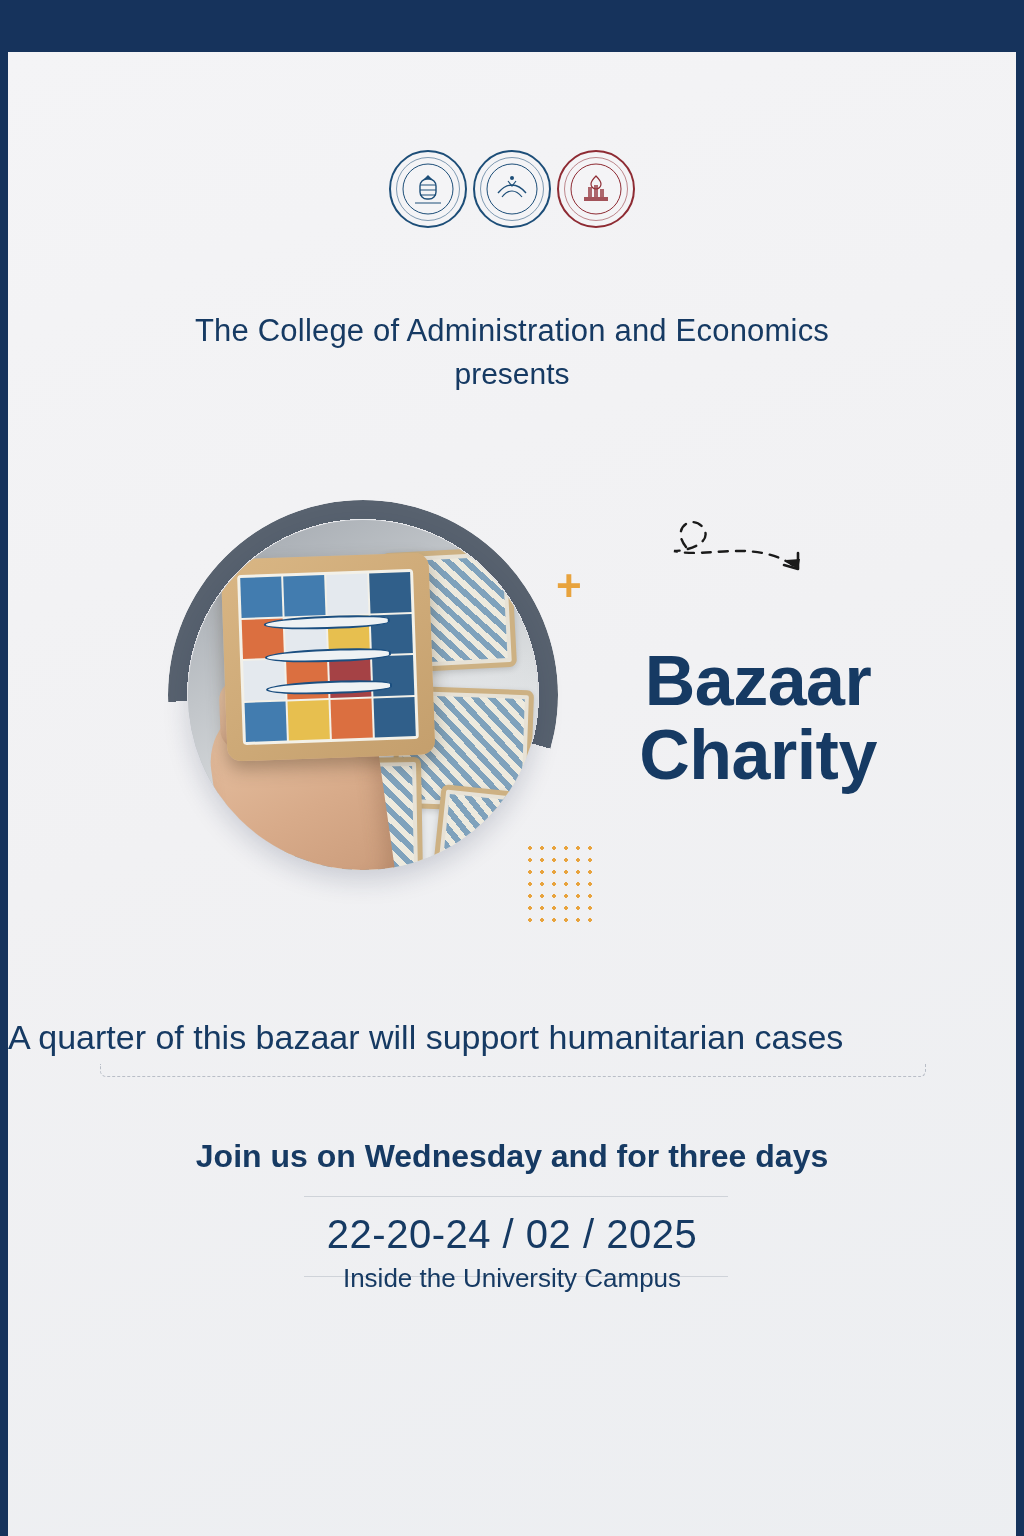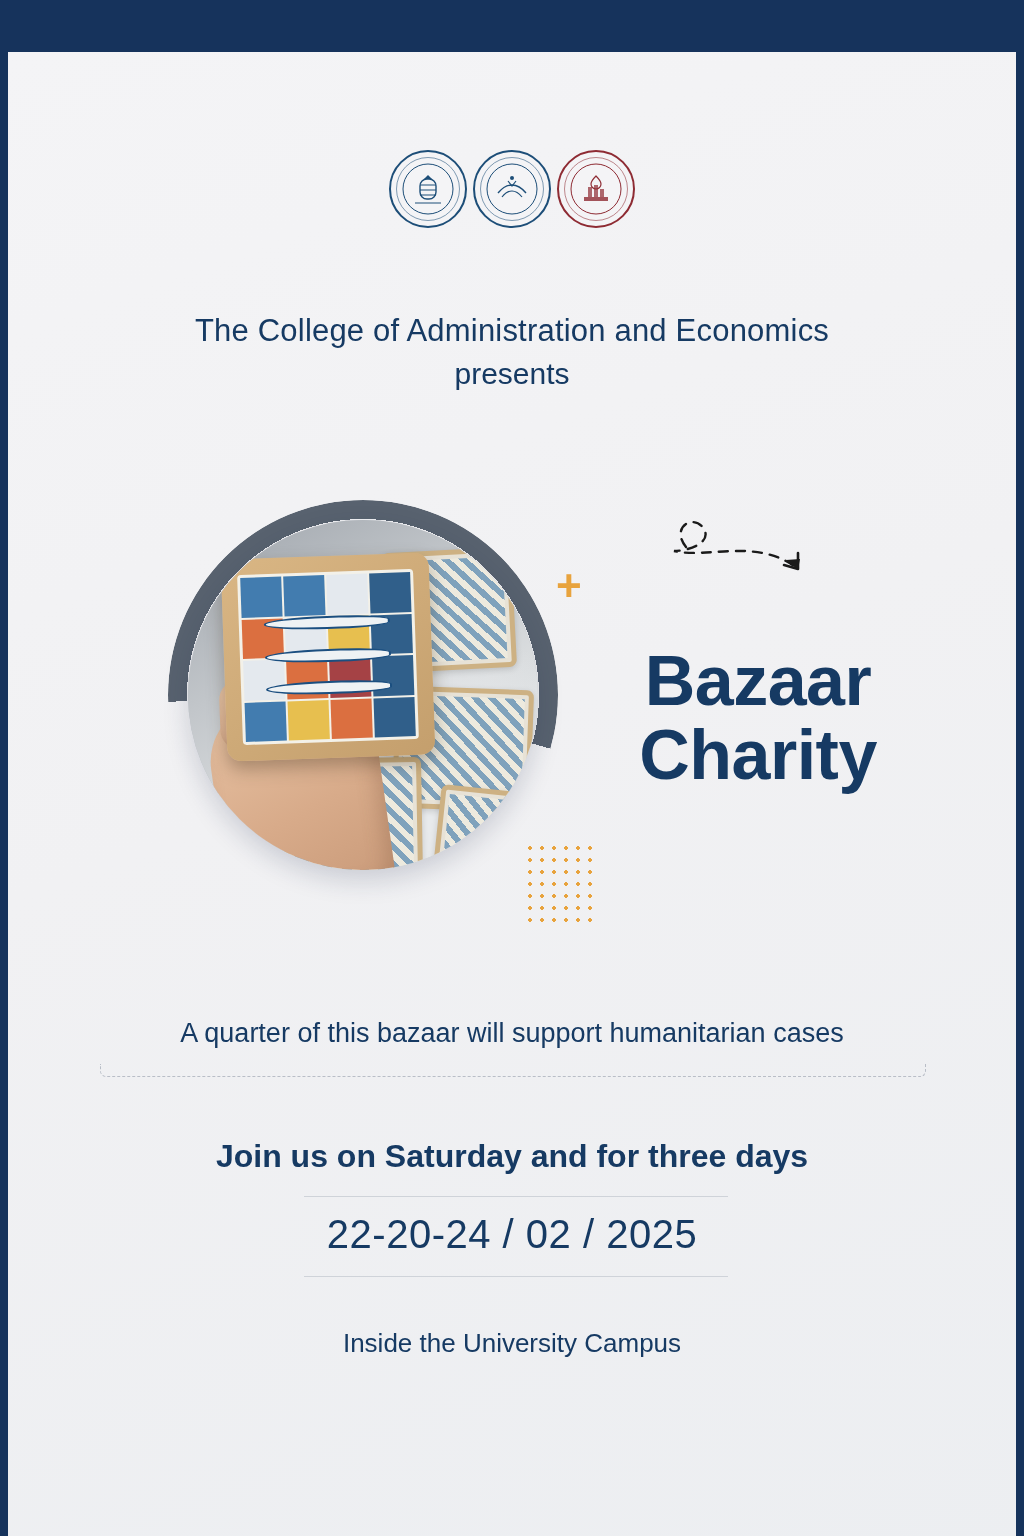--- a/index.html
+++ b/index.html
@@ -257,23 +257,22 @@
     text-align: center;
     letter-spacing: -.5px;
   }
 
   
   .tagline {
     position: absolute;
     top: 966px;
     left: 0;
     width: 100%;
-    text-align: center;
-    color: #163a63;
-    font-size: 27px;
+    color: #163a63;
+    font-size: 34px;
   }
   .tag-rule {
     position: absolute;
     left: 92px;
     top: 1012px;
     width: 824px;
     height: 12px;
     border-bottom: 1px dashed #b9bec7;
     border-left: 1px dashed #b9bec7;
     border-right: 1px dashed #b9bec7;
@@ -305,21 +304,21 @@
     top: 1160px;
     left: 0;
     width: 100%;
     text-align: center;
     color: #163a63;
     font-size: 40px;
     letter-spacing: .5px;
   }
   .place {
     position: absolute;
-    top: 1276px;
+    top: 1211px;
     left: 0;
     width: 100%;
     text-align: center;
     color: #163a63;
     font-size: 26px;
   }
 </style>
 </head>
 <body>
 
@@ -418,19 +417,19 @@
   <div class="dots"></div>
 
   <div class="title">
     <div>Bazaar</div>
     <div>Charity</div>
   </div>
 
   <div class="tagline">A quarter of this bazaar will support humanitarian cases</div>
   <div class="tag-rule"></div>
 
-  <div class="join">Join us on Saturday and for three days</div>
+  <div class="join">Join us on Wednesday and for three days</div>
   <div class="sep s1"></div>
   <div class="dates">22-20-24 / 02 / 2025</div>
   <div class="sep s2"></div>
   <div class="place">Inside the University Campus</div>
 
 </div>
 
 </body></html>

